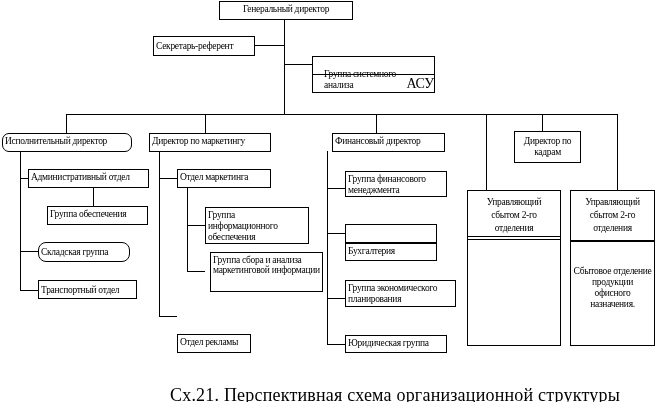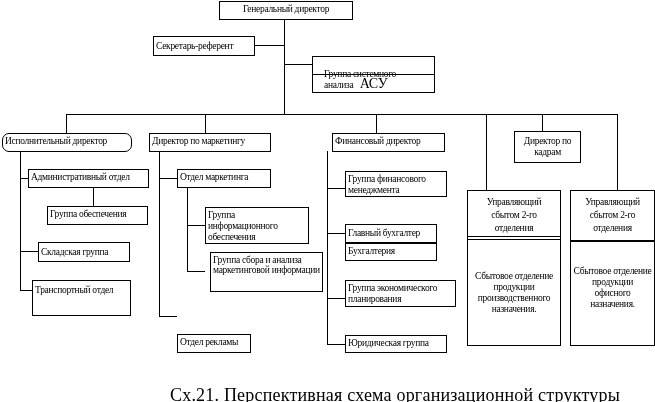--- a/index.html
+++ b/index.html
@@ -50,36 +50,36 @@
 
 <div class="box center" style="left:219px;top:1px;width:134px;height:19px;">
   <span>Генеральный директор</span>
 </div>
 <div class="box" style="left:153px;top:36px;width:102px;height:20px;padding-top:4px;">
   <span>Секретарь-референт</span>
 </div>
 <div class="box" style="left:312px;top:56px;width:123px;height:37px;padding:9px;">
   <div style="padding:3px 2px 0 2px;height:14px;">Группа системного анализа</div>
   <div class="divider" style="top:17px;height:1px;"></div>
-  <div style="position:absolute;top:18px;left:0;right:0;text-align:center;font-size:14px;line-height:18px;">АСУ</div>
+  <div style="position:absolute;top:18px;left:0;right:0;text-align:right;font-size:14px;line-height:18px;">АСУ</div>
 </div>
 
 <div class="box" style="left:2px;top:133px;width:130px;height:19px;border-radius:7px;">
   <span>Исполнительный директор</span>
 </div>
 <div class="box" style="left:28px;top:169px;width:121px;height:19px;">
   <span>Административный отдел</span>
 </div>
 <div class="box" style="left:47px;top:206px;width:101px;height:19px;">
   <span>Группа обеспечения</span>
 </div>
-<div class="box" style="left:38px;top:242px;width:92px;height:20px;padding-top:4px;">
+<div class="box" style="left:38px;top:242px;width:92px;height:20px;padding-top:4px;border-radius:8px;">
   <span>Складская группа</span>
 </div>
-<div class="box" style="left:32px;top:280px;width:99px;height:36px;padding-top:4px;">
+<div class="box" style="left:38px;top:280px;width:99px;height:19px;padding-top:4px;">
   <span>Транспортный отдел</span>
 </div>
 
 <div class="box" style="left:149px;top:133px;width:122px;height:19px;">
   <span>Директор по маркетингу</span>
 </div>
 <div class="box" style="left:177px;top:169px;width:94px;height:19px;">
   <span>Отдел маркетинга</span>
 </div>
 <div class="box" style="left:205px;top:207px;width:104px;height:37px;">
@@ -92,40 +92,38 @@
   <span>Отдел рекламы</span>
 </div>
 
 <div class="box" style="left:332px;top:133px;width:113px;height:19px;">
   <span>Финансовый директор</span>
 </div>
 <div class="box" style="left:345px;top:171px;width:102px;height:26px;">
   <span>Группа финансового менеджмента</span>
 </div>
 <div class="box" style="left:345px;top:224px;width:92px;height:37px;padding:0;">
-  <div style="padding:3px 2px 0 2px;height:13px;">Главный бухгалтер</div>
   <div class="divider" style="top:17px;height:2px;"></div>
   <div style="position:absolute;top:21px;left:2px;">Бухгалтерия</div>
 </div>
 <div class="box" style="left:345px;top:280px;width:111px;height:27px;">
   <span>Группа экономического планирования</span>
 </div>
 <div class="box" style="left:345px;top:335px;width:102px;height:18px;">
   <span>Юридическая группа</span>
 </div>
 
 <div class="box center" style="left:514px;top:131px;width:67px;height:32px;padding-top:4px;">
   <span>Директор по кадрам</span>
 </div>
 
 <div class="box center" style="left:467px;top:190px;width:94px;height:156px;padding:0;">
   <div style="padding:5px 4px 0 4px;line-height:13px;">Управляющий сбытом 2-го отделения</div>
   <div class="divider" style="top:45px;height:1px;"></div>
   <div class="divider" style="top:48px;height:1px;"></div>
-  <div class="sub" style="top:80px;padding:0 3px;line-height:11px;">Сбытовое отделение продукции производственного назначения.</div>
 </div>
 <div class="box center" style="left:570px;top:190px;width:85px;height:156px;padding:0;">
   <div style="padding:5px 3px 0 3px;line-height:13px;">Управляющий сбытом 2-го отделения</div>
   <div class="divider" style="top:49px;height:2px;"></div>
   <div class="sub" style="top:75px;padding:0 2px;line-height:11px;">Сбытовое отделение продукции офисного назначения.</div>
 </div>
 
 <div class="caption" style="left:170px;top:385px;">Сх.21. Перспективная схема организационной структуры предприятия</div>
 
 </body></html>

